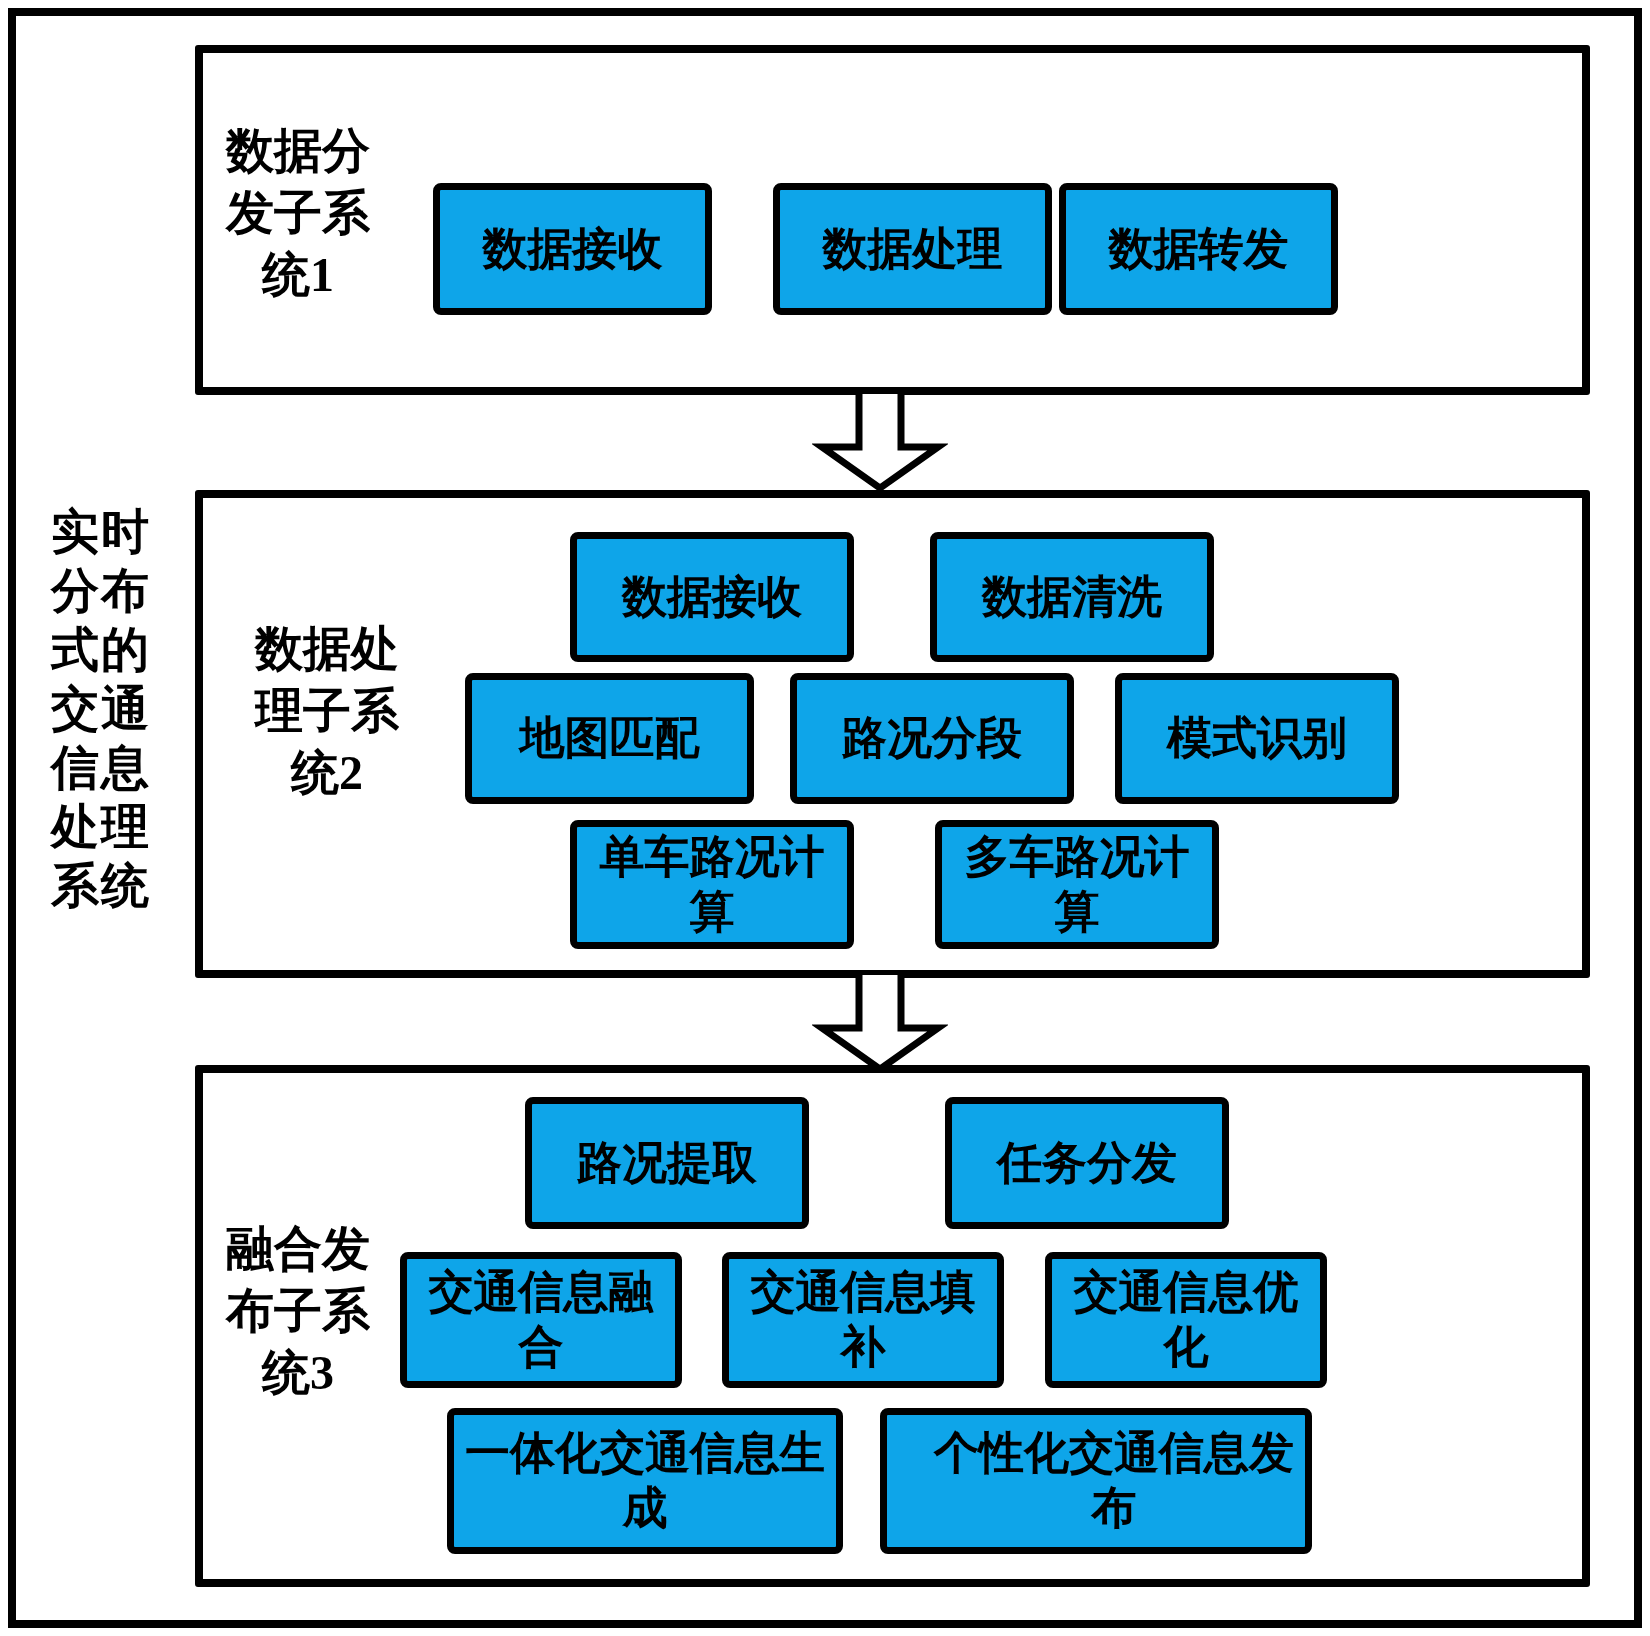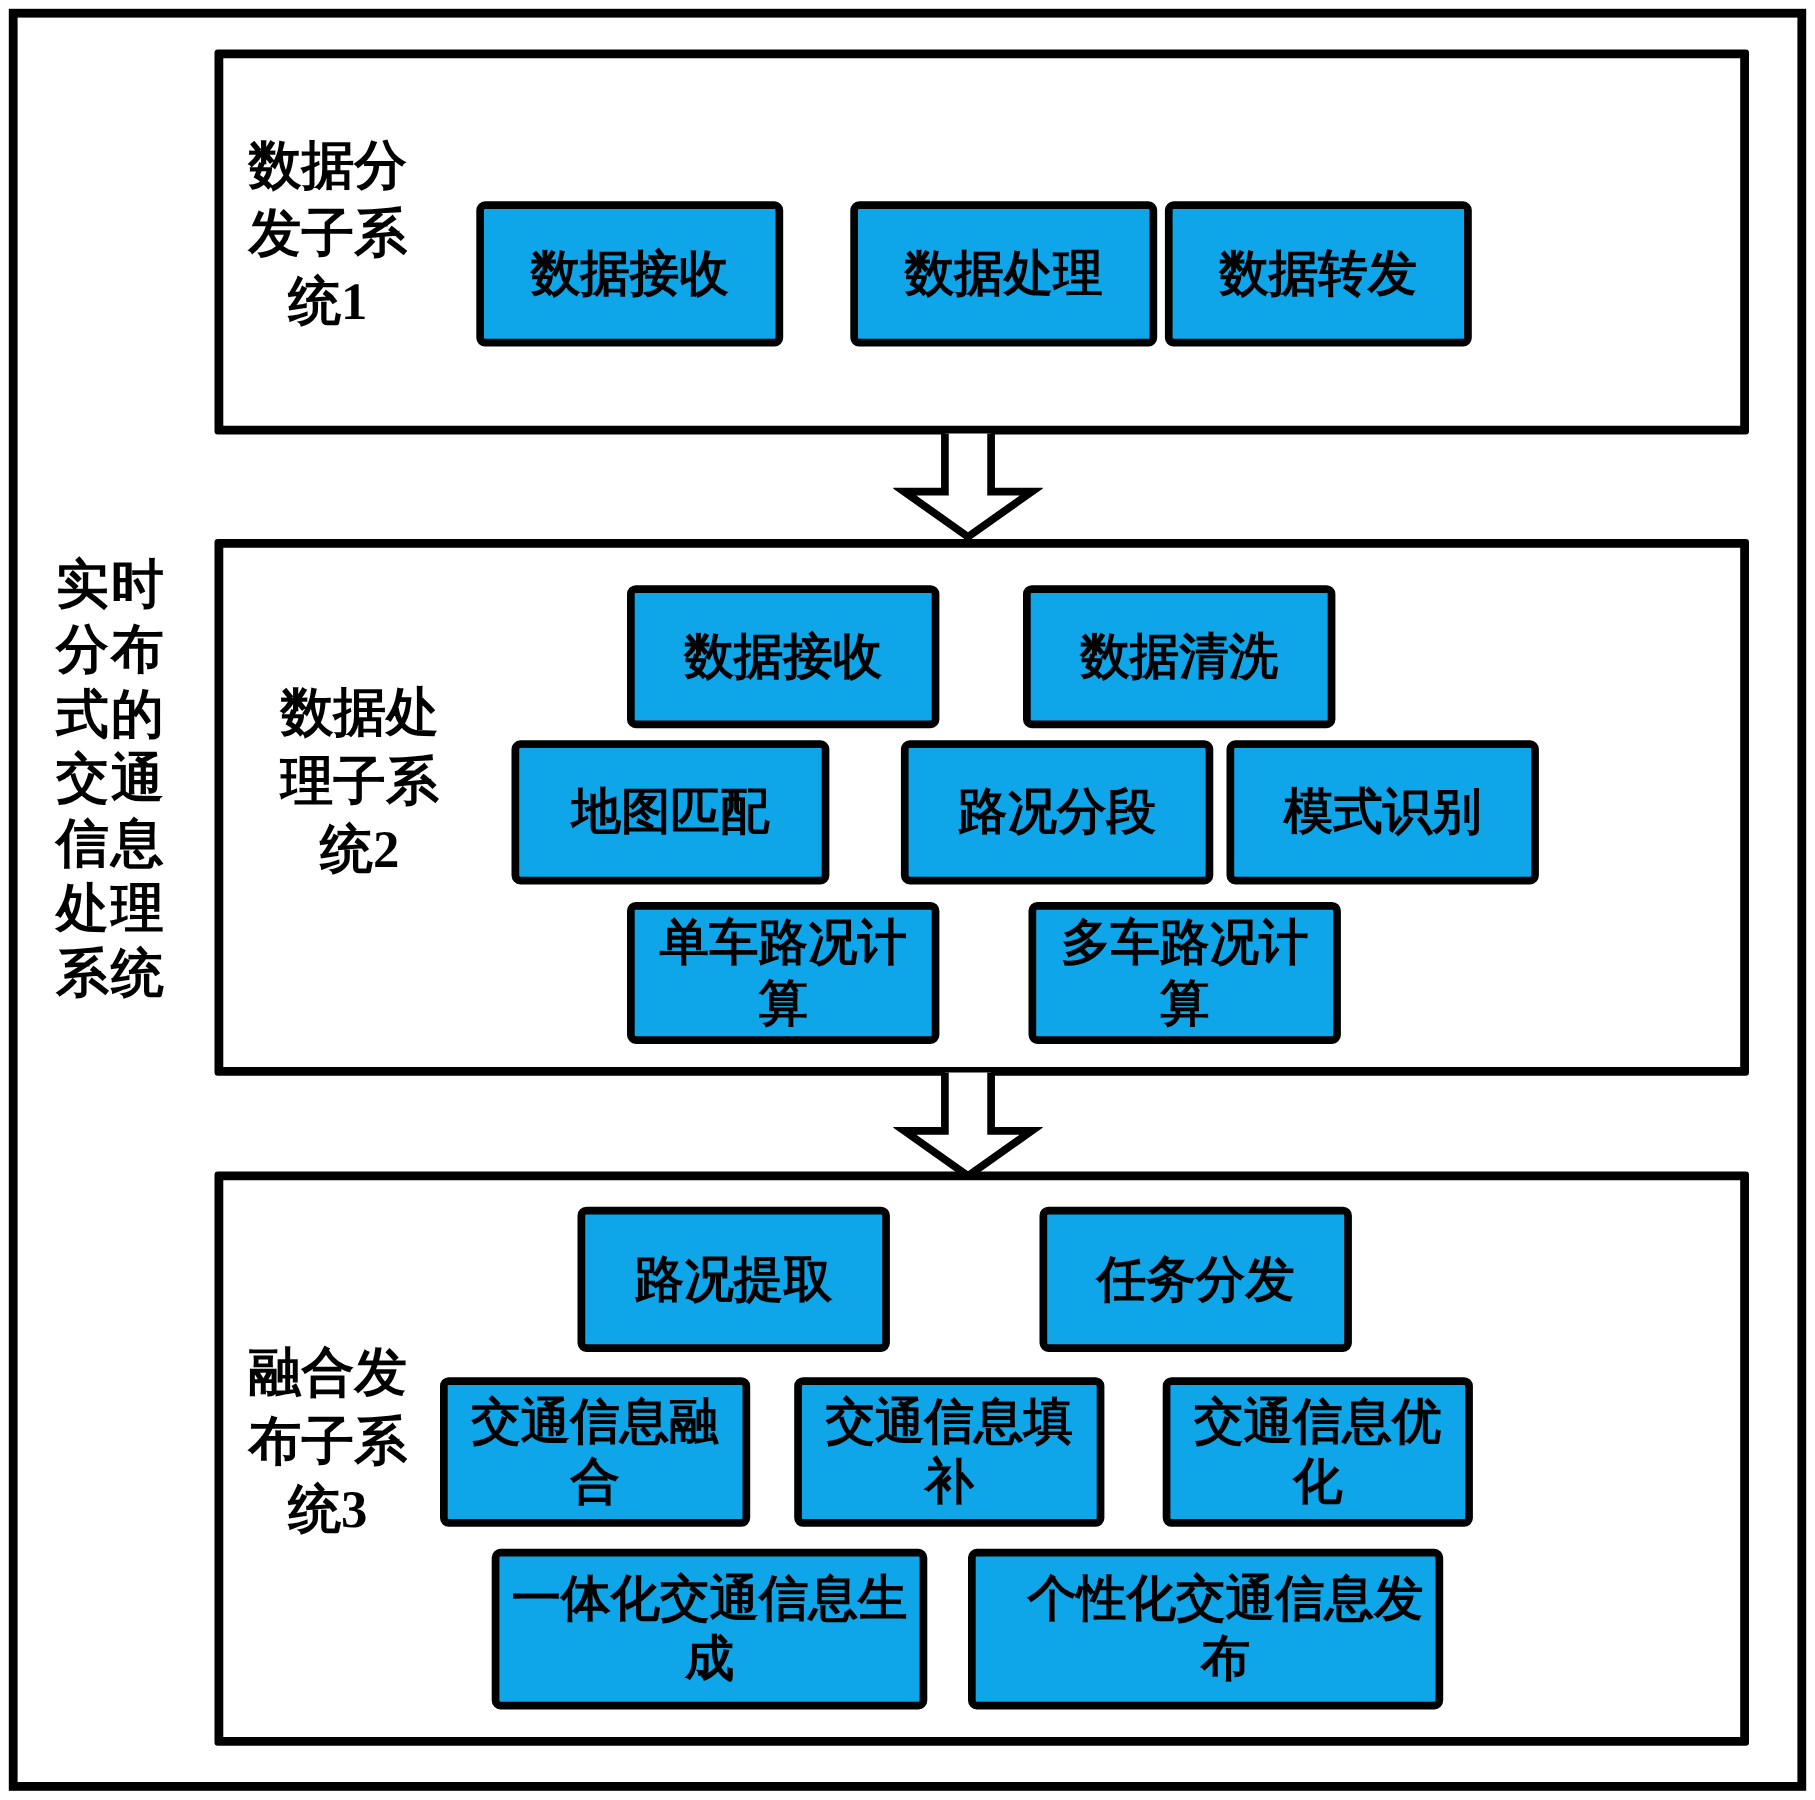--- a/index.html
+++ b/index.html
@@ -92,21 +92,21 @@
     <path d="M47 3 L47 56 L10 56 L68 97 L126 56 L89 56 L89 3" fill="#ffffff" stroke="#000000" stroke-width="7" stroke-linejoin="miter"></path>
   </svg>
 
   <div class="subsystem" style="left:195px; top:490px; width:1379px; height:472px;">
     <div class="subsystem-label" style="left:29px; top:120px; width:190px;">数据处
 理子系
 统2</div>
     <div class="module" style="left:367px; top:34px; width:270px; height:116px;">数据接收</div>
     <div class="module" style="left:727px; top:34px; width:270px; height:116px;">数据清洗</div>
     <div class="module" style="left:262px; top:175px; width:275px; height:117px;">地图匹配</div>
-    <div class="module" style="left:587px; top:175px; width:270px; height:117px;margin-left:29px;">路况分段</div>
+    <div class="module" style="left:587px; top:175px; width:270px; height:117px;">路况分段</div>
     <div class="module" style="left:912px; top:175px; width:270px; height:117px;">模式识别</div>
     <div class="module" style="left:367px; top:322px; width:270px; height:115px;">单车路况计
 算</div>
     <div class="module" style="left:732px; top:322px; width:270px; height:115px;">多车路况计
 算</div>
   </div>
 
   <svg class="down-arrow" style="top:972px;" viewBox="0 0 136 100">
     <path d="M47 3 L47 56 L10 56 L68 97 L126 56 L89 56 L89 3" fill="#ffffff" stroke="#000000" stroke-width="7" stroke-linejoin="miter"></path>
   </svg>
@@ -114,21 +114,21 @@
   <div class="subsystem" style="left:195px; top:1065px; width:1379px; height:506px;">
     <div class="subsystem-label" style="left:0px; top:145px; width:190px;">融合发
 布子系
 统3</div>
     <div class="module" style="left:322px; top:24px; width:270px; height:118px;">路况提取</div>
     <div class="module" style="left:742px; top:24px; width:270px; height:118px;">任务分发</div>
     <div class="module" style="left:197px; top:179px; width:268px; height:122px;">交通信息融
 合</div>
     <div class="module" style="left:519px; top:179px; width:268px; height:122px;">交通信息填
 补</div>
-    <div class="module" style="left:842px; top:179px; width:268px; height:122px;margin-left:12px;">交通信息优
+    <div class="module" style="left:842px; top:179px; width:268px; height:122px;">交通信息优
 化</div>
     <div class="module" style="left:244px; top:335px; width:382px; height:132px;">一体化交通信息生
 成</div>
     <div class="module" style="left:677px; top:335px; width:382px; height:132px;padding-left:36px;">个性化交通信息发
 布</div>
   </div>
 
 </div>
 
 </body></html>

